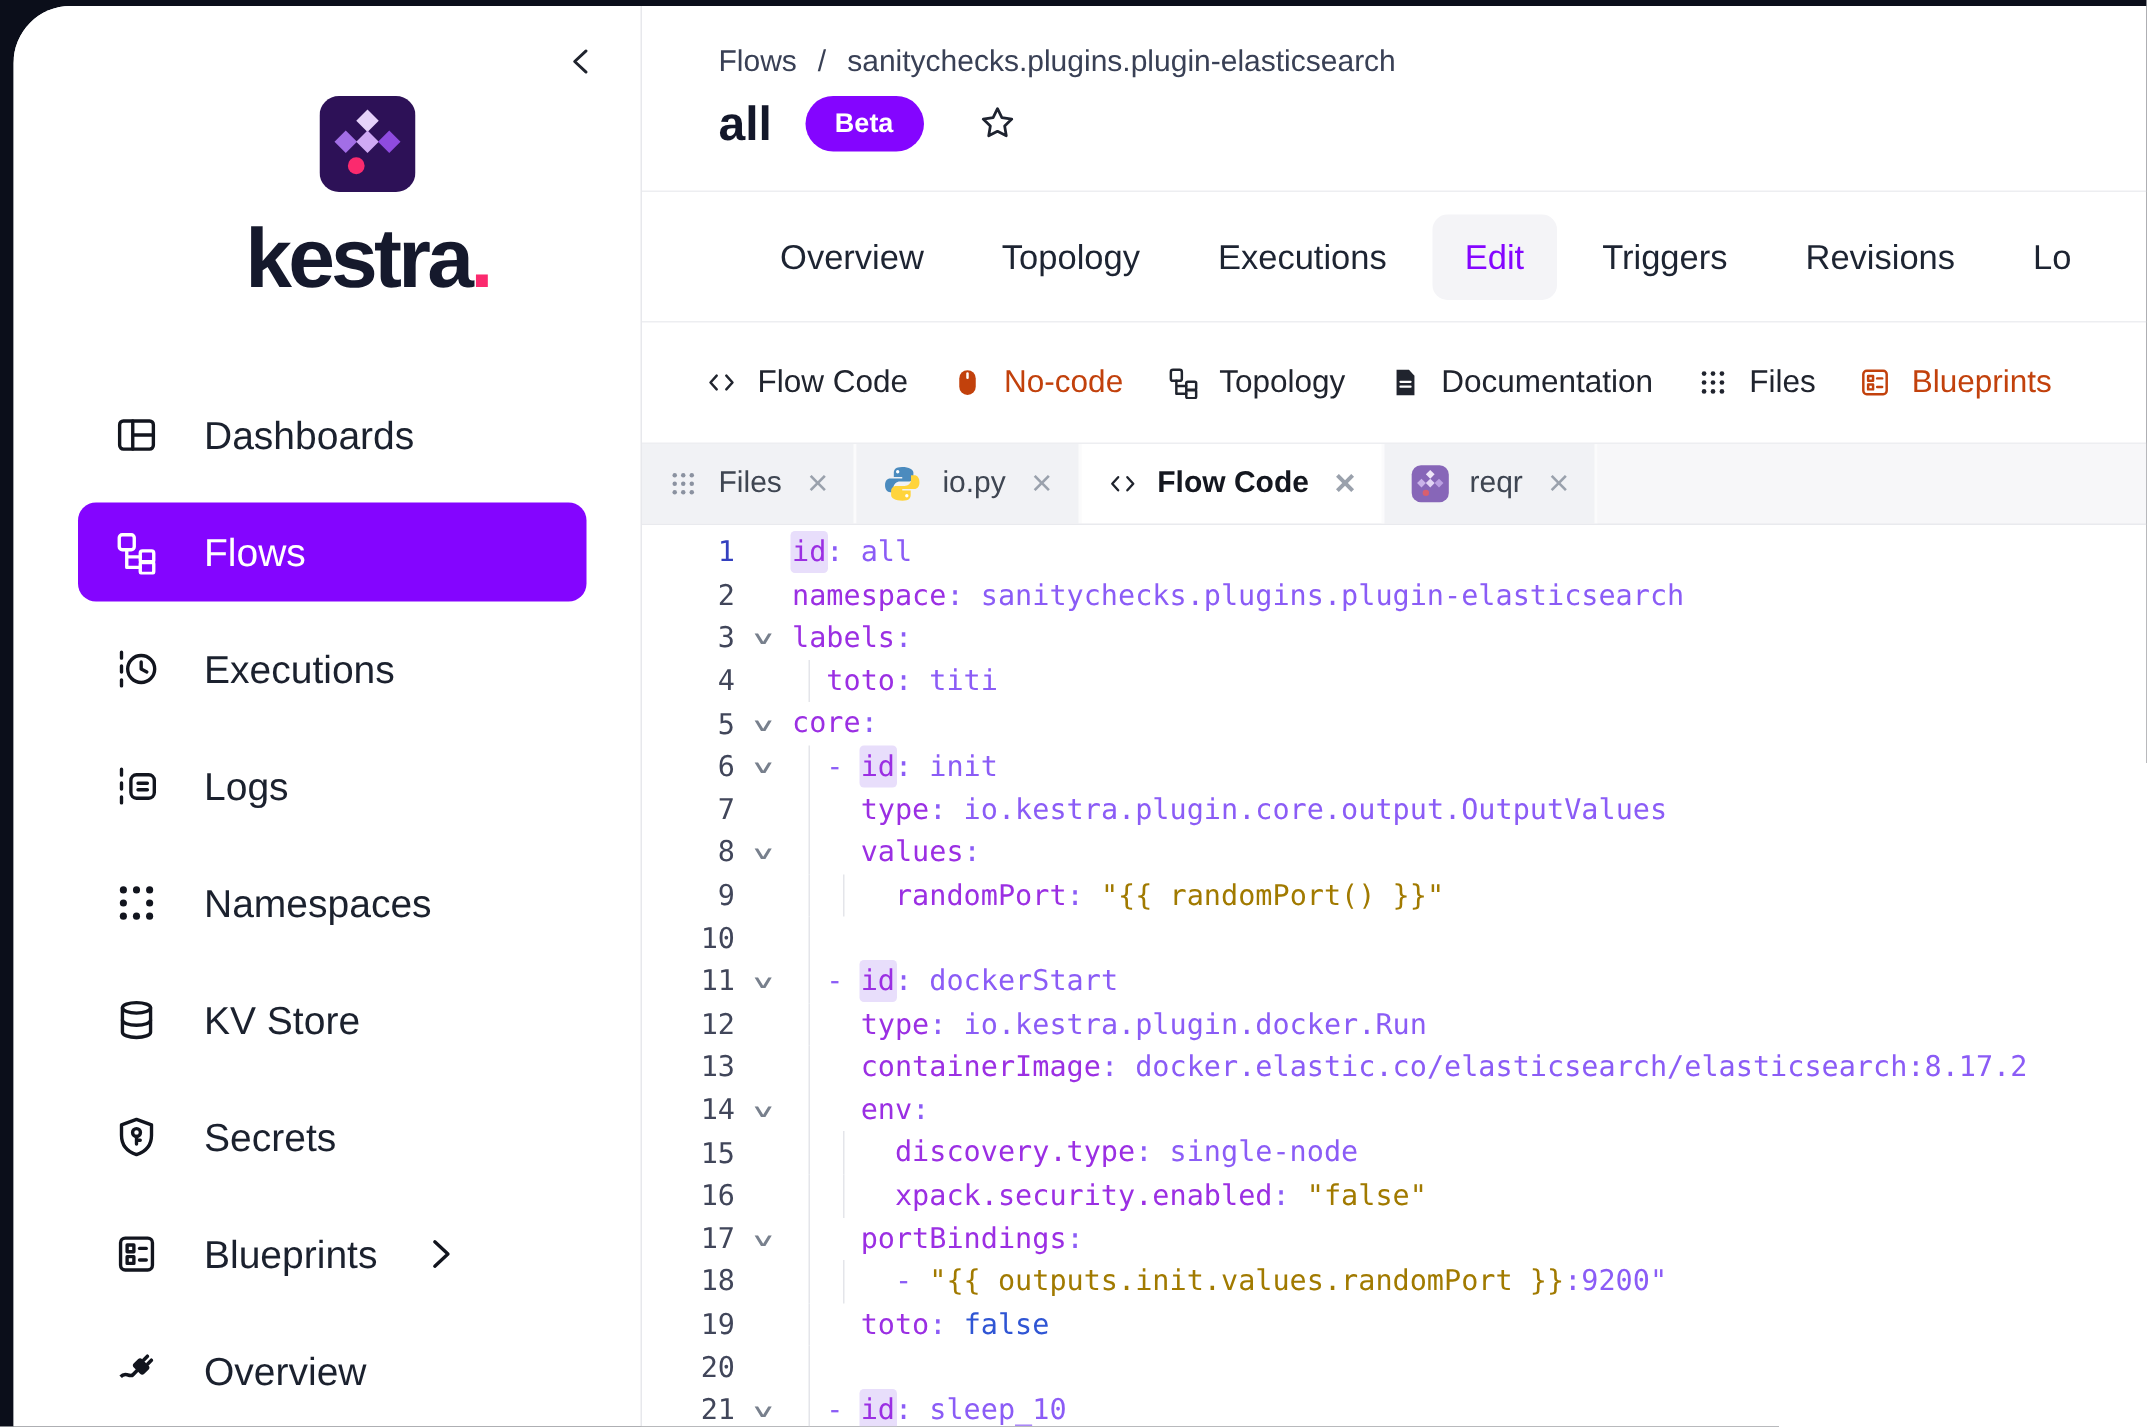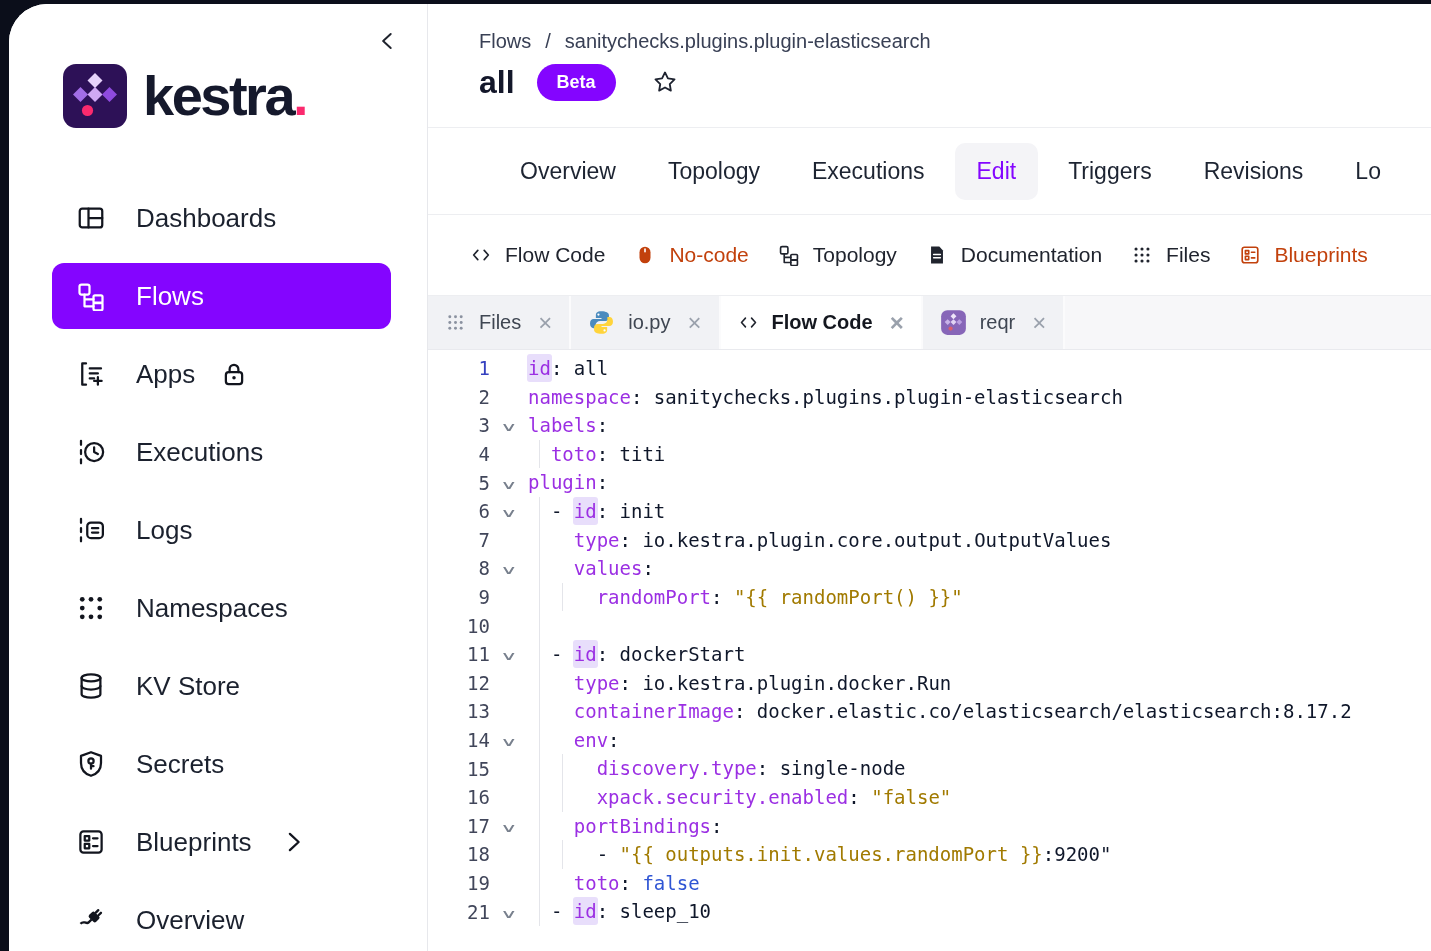--- a/index.html
+++ b/index.html
@@ -8,21 +8,21 @@
     font-family:"Liberation Sans",sans-serif;position:relative;
     -webkit-font-smoothing:antialiased;
   }
   .app{
     position:absolute;left:9px;top:4px;right:0;bottom:0;background:#fff;
     border-top-left-radius:38px;overflow:hidden;display:flex;
   }
   
   .sidebar{width:418px;flex:none;background:#fff;border-right:1px solid #E7E8EC;position:relative;}
   .collapse-btn{position:absolute;top:24px;right:26px;width:26px;height:26px;color:#20242E;cursor:pointer;}
-  .logo{display:flex;align-items:center;gap:16px;margin:60px 0 0 54px;}
+  .logo{display:flex;align-items:center;gap:16px;margin:60px 0 0 54px;flex-direction:column;}
   .logo-mark{width:64px;height:64px;flex:none;}
   .logo-word{font-size:56px;font-weight:800;letter-spacing:-2.5px;color:#15192C;line-height:1;}
   .logo-dot{color:#FB2A6E;}
   .nav{margin-top:57px;}
   .nav-item{display:flex;align-items:center;height:66px;margin:0 36px 12px 43px;border-radius:12px;
     padding-left:24px;gap:30px;font-size:26px;font-weight:500;color:#1B212E;cursor:pointer;}
   .nav-item .icon{width:30px;height:30px;color:#12151E;flex:none;}
   .nav-item.active{background:#8405FF;color:#fff;}
   .nav-item.active .icon{color:#fff;}
   .nav-lock{width:23px;height:23px;color:#9CA3AF;margin-left:-6px;flex:none;}
@@ -60,21 +60,21 @@
     font-size:19px;overflow:hidden;cursor:text;}
   .code-line{display:flex;height:28.6px;align-items:center;}
   .gutter{flex:none;width:100px;display:flex;align-items:center;height:100%;}
   .ln{width:62px;text-align:right;color:#41465A;}
   .ln.active{color:#3440BF;}
   .fold{width:38px;text-align:center;color:#78808D;}
   .fold-glyph{display:inline-block;transform:scaleX(1.5) scaleY(0.75);font-family:"DejaVu Sans",sans-serif;font-size:16px;}
   .code-text{position:relative;flex:1;white-space:pre;height:28.6px;line-height:28.6px;}
   .guide{position:absolute;top:0;bottom:0;width:1px;background:#E4E5EA;}
   .tok-key{color:#9B2FE3;}
-  .tok-plain{color:#0f172a;}
+  .tok-plain{color:#8b5cf6;}
   .tok-str{color:#A17A00;}
   .tok-bool{color:#2F55D4;}
   .tok-hl{color:#9B2FE3;background:#E8DEFB;border-radius:3px;padding:3px 1px;margin:-3px -1px;}
 </style>
 </head>
 <body>
 
 <div class="app">
 
   <aside class="sidebar">
@@ -115,37 +115,20 @@
               <path d="M6.8 10.8v9.4M6.8 14.6h7.2M6.8 20.2h7.2"></path>
               <rect x="14" y="11.4" width="7.2" height="6.2" rx="1.2"></rect>
               <rect x="14" y="17.2" width="7.2" height="6.2" rx="1.2" fill="#fff" fill-opacity="0"></rect>
             </svg>
           </span>
           <span>Flows</span>
         </div>
         <div class="nav-item">
           <span class="icon">
             <svg viewBox="0 0 24 24" fill="none" stroke="currentColor" stroke-width="1.8" stroke-linecap="round" stroke-linejoin="round">
-              <path d="M8 3.5H5v17h3"></path>
-              <path d="M11 7.5h9M11 11.5h6.5M11 15.5h3.5"></path>
-              <path d="M17.5 14.5v6M14.5 17.5h6"></path>
-            </svg>
-          </span>
-          <span>Apps</span>
-          <span class="icon nav-lock">
-            <svg viewBox="0 0 24 24" fill="none" stroke="currentColor" stroke-width="1.8" stroke-linecap="round" stroke-linejoin="round">
-              <rect x="5.5" y="10.5" width="13" height="9.5" rx="2.2"></rect>
-              <path d="M8.5 10.5V8.2a3.5 3.5 0 0 1 7 0v2.3"></path>
-              <circle cx="12" cy="15" r="1.4" fill="currentColor" stroke="none"></circle>
-            </svg>
-          </span>
-        </div>
-        <div class="nav-item">
-          <span class="icon">
-            <svg viewBox="0 0 24 24" fill="none" stroke="currentColor" stroke-width="1.8" stroke-linecap="round" stroke-linejoin="round">
               <path d="M4 3v18" stroke-dasharray="3.2 4.2"></path>
               <circle cx="14.5" cy="12" r="7.2"></circle>
               <path d="M14.5 8.2V12l3 1.6"></path>
             </svg>
           </span>
           <span>Executions</span>
         </div>
         <div class="nav-item">
           <span class="icon">
             <svg viewBox="0 0 24 24" fill="none" stroke="currentColor" stroke-width="1.8" stroke-linecap="round" stroke-linejoin="round">
@@ -417,21 +400,21 @@
             <span class="ln">4</span>
             <span class="fold"></span>
           </span>
           <span class="code-text"><span class="guide" style="left: 1ch;"></span><span class="tok-plain">  </span><span class="tok-key">toto</span><span class="tok-plain">: titi</span></span>
         </div>
         <div class="code-line">
           <span class="gutter">
             <span class="ln">5</span>
             <span class="fold"><span class="fold-glyph">∨</span></span>
           </span>
-          <span class="code-text"><span class="tok-key">plugin</span><span class="tok-plain">:</span></span>
+          <span class="code-text"><span class="tok-key">core</span><span class="tok-plain">:</span></span>
         </div>
         <div class="code-line">
           <span class="gutter">
             <span class="ln">6</span>
             <span class="fold"><span class="fold-glyph">∨</span></span>
           </span>
           <span class="code-text"><span class="guide" style="left: 1ch;"></span><span class="tok-plain">  - </span><span class="tok-hl">id</span><span class="tok-plain">: init</span></span>
         </div>
         <div class="code-line">
           <span class="gutter">
@@ -516,20 +499,27 @@
             <span class="fold"></span>
           </span>
           <span class="code-text"><span class="guide" style="left: 1ch;"></span><span class="guide" style="left: 3ch;"></span><span class="tok-plain">      - </span><span class="tok-str">"{{ outputs.init.values.randomPort }}</span><span class="tok-plain">:9200"</span></span>
         </div>
         <div class="code-line">
           <span class="gutter">
             <span class="ln">19</span>
             <span class="fold"></span>
           </span>
           <span class="code-text"><span class="guide" style="left: 1ch;"></span><span class="tok-plain">    </span><span class="tok-key">toto</span><span class="tok-plain">: </span><span class="tok-bool">false</span></span>
+        </div>
+        <div class="code-line">
+          <span class="gutter">
+            <span class="ln">20</span>
+            <span class="fold"></span>
+          </span>
+          <span class="code-text"><span class="guide" style="left: 1ch;"></span></span>
         </div>
         <div class="code-line">
           <span class="gutter">
             <span class="ln">21</span>
             <span class="fold"><span class="fold-glyph">∨</span></span>
           </span>
           <span class="code-text"><span class="guide" style="left: 1ch;"></span><span class="tok-plain">  - </span><span class="tok-hl">id</span><span class="tok-plain">: sleep_10</span></span>
         </div>
       </div>
 

